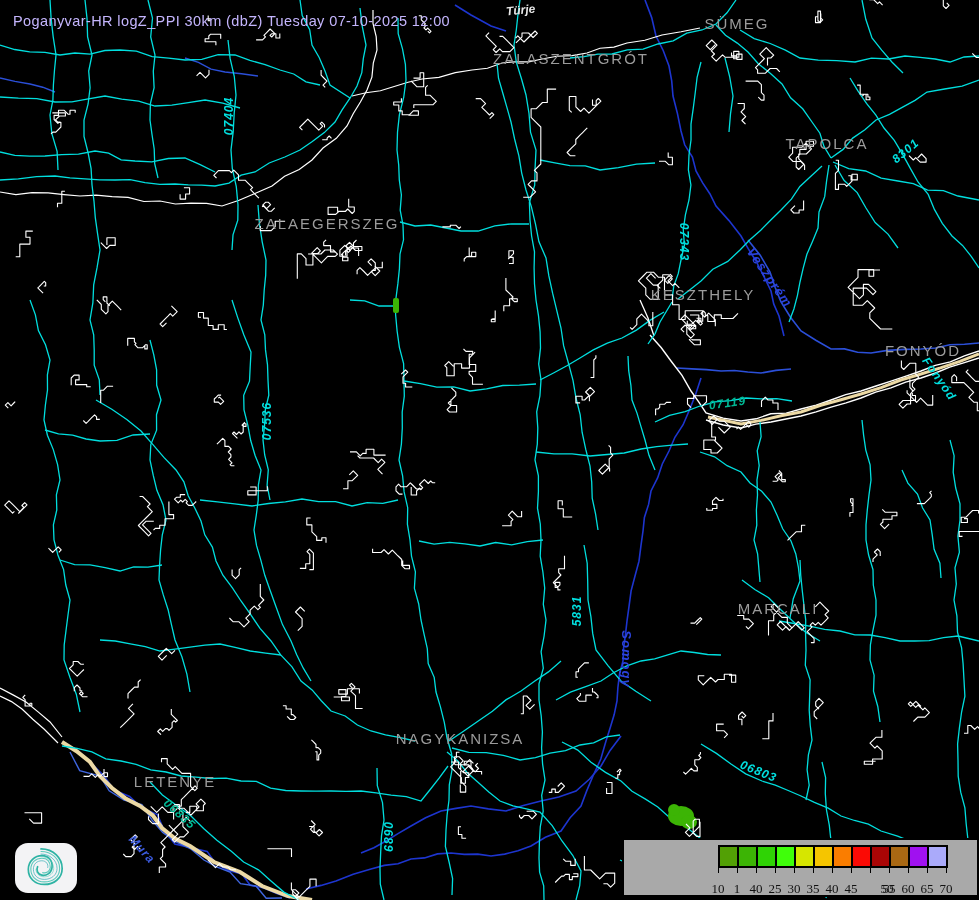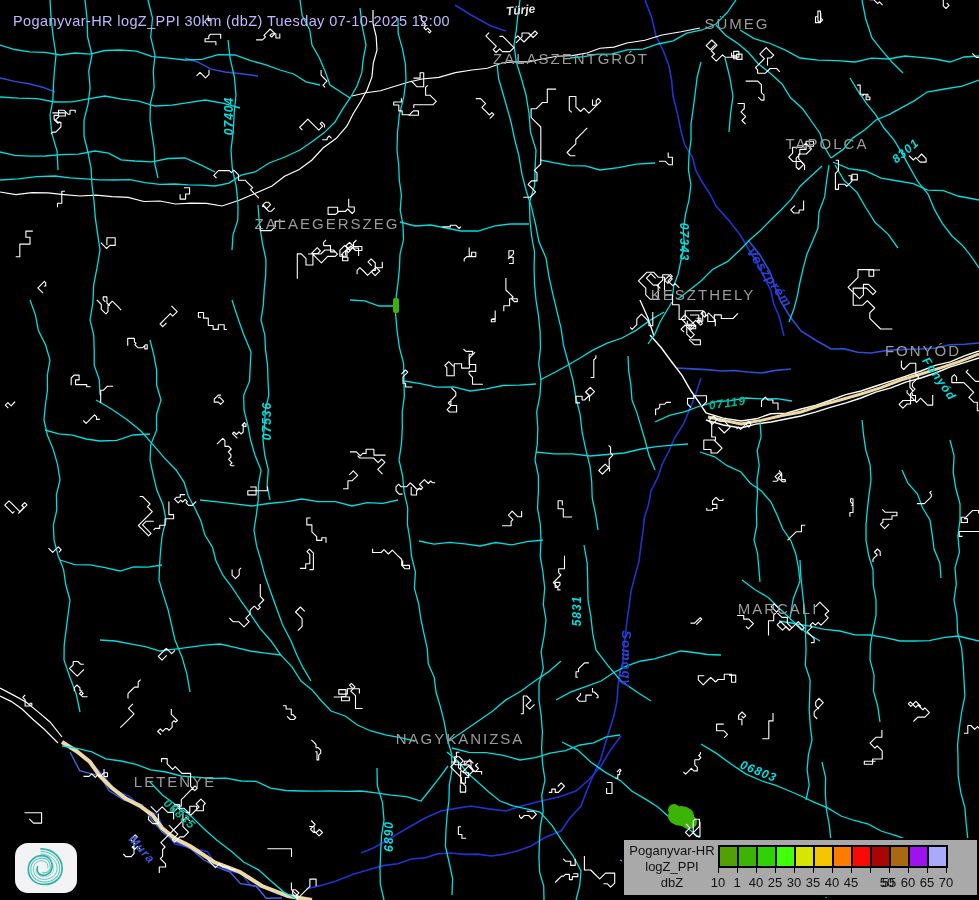--- a/index.html
+++ b/index.html
@@ -14,22 +14,22 @@
           color:#111;}
   .legend-title{position:absolute;left:2px;top:3px;width:92px;text-align:center;
                 font-size:13px;line-height:16px;color:#111;}
   .legend-swatches{position:absolute;left:94px;top:5px;height:23px;display:flex;}
   .legend-swatch{width:21px;height:23px;border:2px solid #000;box-sizing:border-box;
                  margin-left:-2px;}
   .legend-swatch:first-child{margin-left:0;}
   .legend-ticks{position:absolute;left:94px;top:28px;width:255px;height:5px;}
   .legend-tick{position:absolute;top:0;width:1px;height:5px;background:#000;}
   .legend-numbers{position:absolute;left:94px;top:33px;width:263px;height:16px;}
-  .legend-num{position:absolute;top:2px;font-size:13px;color:#111;transform:translateX(-50%);
-              font-family:Liberation Sans, sans-serif;}
+  .legend-num{position:absolute;top:8px;font-size:13px;color:#111;transform:translateX(-50%);
+              font-family:Liberation Serif, serif;}
   
   .logo{position:absolute;left:15px;top:843px;width:62px;height:50px;background:#f3f3f5;
         border-radius:13px;z-index:6;display:flex;align-items:center;justify-content:center;}
 </style>
 </head>
 <body>
 
 <div class="stage">
 
   <svg id="map-svg" width="979" height="900" viewBox="0 0 979 900">
@@ -323,25 +323,20 @@
       <g fill="none" stroke-linecap="round">
         <path d="M30 7 C45 7 55 18 55 30 C55 42 45 49 34 49 C22 49 15 41 15 31 C15 21 23 15 31 15 C39 15 44 21 43 29 C42 36 36 39 31 38 C26 37 24 32 26 28" stroke="#2eb3a4" stroke-width="2"></path>
         <path d="M30 10 C43 10 52 19 52 30 C52 40 44 46 34 46 C24 46 18 39 18 31 C18 23 24 18 31 18 C38 18 41 23 41 29 C40 34 36 36 32 35" stroke="#39bfae" stroke-width="1.3" opacity="0.8"></path>
         <path d="M30 13 C40 13 49 20 49 30 C49 38 42 43 34 43 C26 43 21 38 21 31 C21 25 25 21 31 21 C36 21 39 25 38 29" stroke="#2aa8b0" stroke-width="1.1" opacity="0.7"></path>
         <path d="M30 16 C38 16 45 22 45 30 C45 36 40 40 34 40 C28 40 24 36 24 31" stroke="#45c8b4" stroke-width="1" opacity="0.6"></path>
       </g>
     </svg>
   </div>
 
   <div class="legend">
-    <div class="legend-title">
-      <div>Poganyvar-HR</div>
-      <div>logZ_PPI</div>
-      <div>dbZ</div>
-    </div>
     <div class="legend-swatches" id="legend-swatches">
         <div class="legend-swatch" style="background: rgb(82, 160, 5);"></div>
         <div class="legend-swatch" style="background: rgb(60, 180, 5);"></div>
         <div class="legend-swatch" style="background: rgb(47, 211, 5);"></div>
         <div class="legend-swatch" style="background: rgb(63, 255, 10);"></div>
         <div class="legend-swatch" style="background: rgb(214, 230, 0);"></div>
         <div class="legend-swatch" style="background: rgb(245, 197, 0);"></div>
         <div class="legend-swatch" style="background: rgb(250, 125, 0);"></div>
         <div class="legend-swatch" style="background: rgb(251, 10, 5);"></div>
         <div class="legend-swatch" style="background: rgb(170, 5, 5);"></div>

